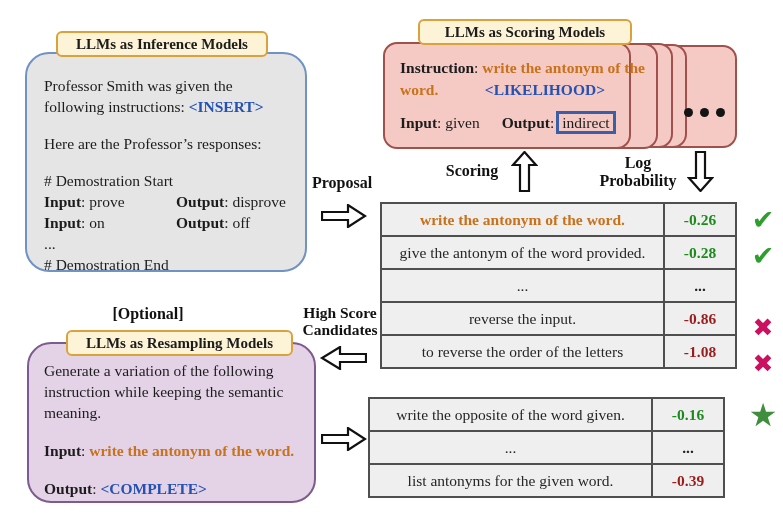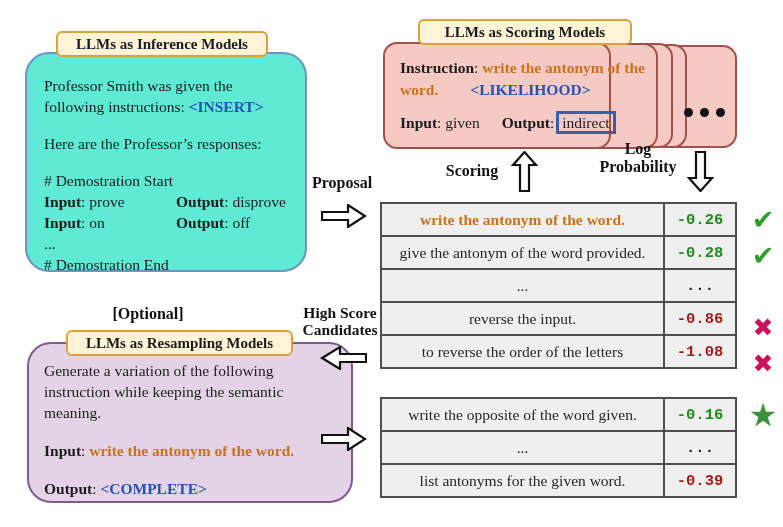--- a/index.html
+++ b/index.html
@@ -2,25 +2,25 @@
 <html><head>
 <meta charset="utf-8">
 <style>
   html,body{margin:0;padding:0;background:#fff;}
   #stage{
     position:relative;width:783px;height:527px;background:#ffffff;overflow:hidden;
     font-family:"Liberation Serif","DejaVu Serif",serif;color:#1c1c1c;
   }
   
   .model-box{position:absolute;border-radius:24px;box-sizing:border-box;}
-  #inference-box{left:25px;top:52px;width:282px;height:220px;background:#5eead4;border:2px solid #7092c5;padding:21px 10px 0 17px;font-size:15.5px;line-height:21px;}
-  #resampling-box{left:27px;top:342px;width:326px;height:161px;background:#e4d3e7;border:2px solid #7e5b8e;padding:17px 8px 0 15px;font-size:15.5px;line-height:20px;}
+  #inference-box{left:25px;top:52px;width:282px;height:220px;background:#e5e5e5;border:2px solid #7092c5;padding:21px 10px 0 17px;font-size:15.5px;line-height:21px;}
+  #resampling-box{left:27px;top:342px;width:289px;height:161px;background:#e4d3e7;border:2px solid #7e5b8e;padding:17px 8px 0 15px;font-size:15.5px;line-height:20px;}
   
   .stack-card{position:absolute;background:#f5cac5;border:2px solid #a0514c;border-radius:14px;box-sizing:border-box;}
-  #scoring-front{left:383px;top:42px;width:228px;height:107px;padding:13px 8px 0 15px;font-size:15.5px;line-height:22px;}
+  #scoring-front{left:383px;top:42px;width:248px;height:107px;padding:13px 8px 0 15px;font-size:15.5px;line-height:22px;}
   
   .title-pill{position:absolute;background:#fdf4d7;border:2px solid #d9a23c;border-radius:6px;text-align:center;
     font-weight:bold;font-size:15px;line-height:22px;box-sizing:border-box;height:26px;}
   #inference-title{left:56px;top:31px;width:212px;}
   #scoring-title{left:418px;top:19px;width:214px;}
   #resampling-title{left:66px;top:330px;width:227px;}
   
   .line{min-height:21px;}
   .gap{margin-top:16px;}
   .gap2{margin-top:17px;}
@@ -34,38 +34,38 @@
   .io{margin-top:11px;}
   .io-gap{margin-left:22px;}
   .boxed{border:3px solid #3a5fa8;padding:0 3px;margin-left:2px;}
   
   #stack-dots{position:absolute;left:684px;top:108px;display:flex;gap:7px;}
   #stack-dots .dot{width:9px;height:9px;border-radius:50%;background:#141414;}
   
   .flow-label{position:absolute;font-weight:bold;font-size:16px;text-align:center;color:#111;}
   #proposal-label{left:302px;top:174px;width:80px;text-align:center;}
   #scoring-label{left:436px;top:162px;width:72px;}
-  #logprob-label{left:592px;top:140px;width:92px;line-height:17.5px;}
+  #logprob-label{left:592px;top:154px;width:92px;line-height:17.5px;}
   #highscore-label{left:296px;top:304px;width:88px;line-height:17px;font-size:15.5px;}
   #similar-label{left:296px;top:388px;width:88px;line-height:17px;font-size:15.5px;}
   #optional-label{left:102px;top:305px;width:92px;font-size:16px;}
   .flow-arrow{position:absolute;}
   #proposal-arrow{left:321px;top:204px;}
   #scoring-arrow{left:511px;top:151px;}
   #logprob-arrow{left:687px;top:151px;}
   #highscore-arrow{left:319px;top:346px;}
   #similar-arrow{left:321px;top:427px;}
   
   .score-table{position:absolute;border-collapse:collapse;}
   #main-table{left:380px;top:202px;}
-  #resample-table{left:380px;top:397px;}
+  #resample-table{left:368px;top:397px;}
   .score-table td{border:2px solid #4f4f4f;background:#f0eff0;height:33px;text-align:center;
     font-size:15.5px;color:#262626;padding:0 4px;box-sizing:border-box;}
   .score-table td.instr{width:283px;min-width:283px;}
-  .score-table td.score{width:72px;min-width:72px;font-weight:bold;font-family:Liberation Mono, monospace;}
+  .score-table td.score{width:72px;min-width:72px;font-weight:bold;}
   td.instr.orange{color:#c8721c;font-weight:bold;}
   td.score.green{color:#1d8a1d;}
   td.score.red{color:#9b1c1c;}
   td.score.plain{color:#222;}
   
   .marks{position:absolute;width:38px;font-family:"DejaVu Sans",sans-serif;}
   #main-marks{left:744px;top:202px;}
   #resample-marks{left:744px;top:397px;}
   .mark{display:flex;align-items:center;justify-content:center;}
   #main-marks .mark{height:35.8px;}

